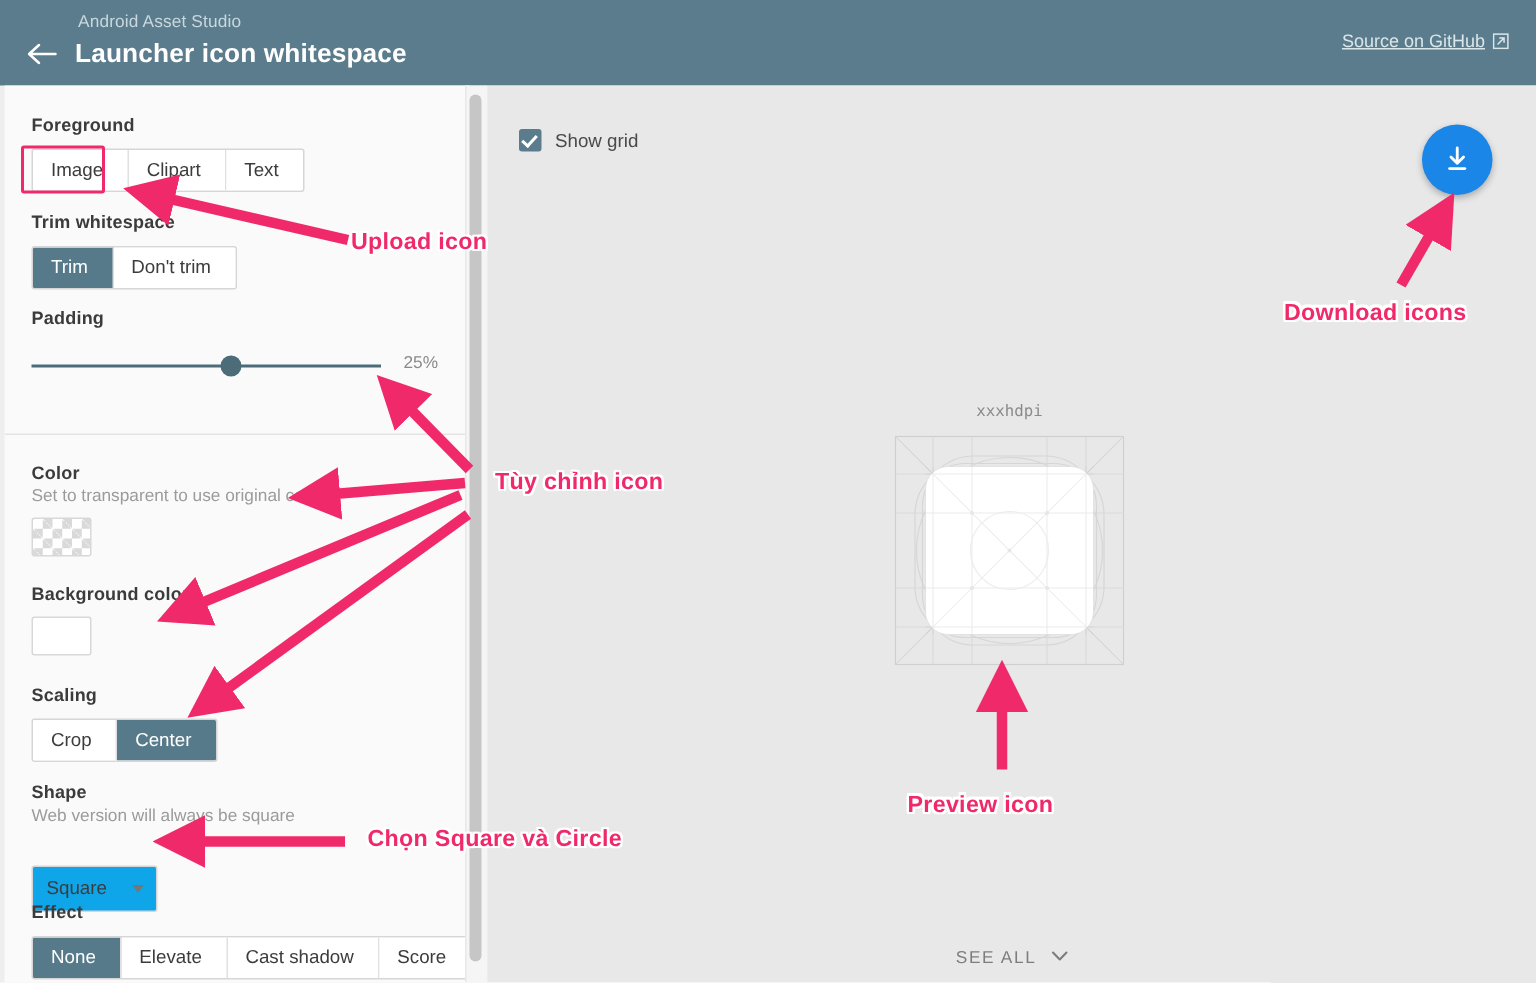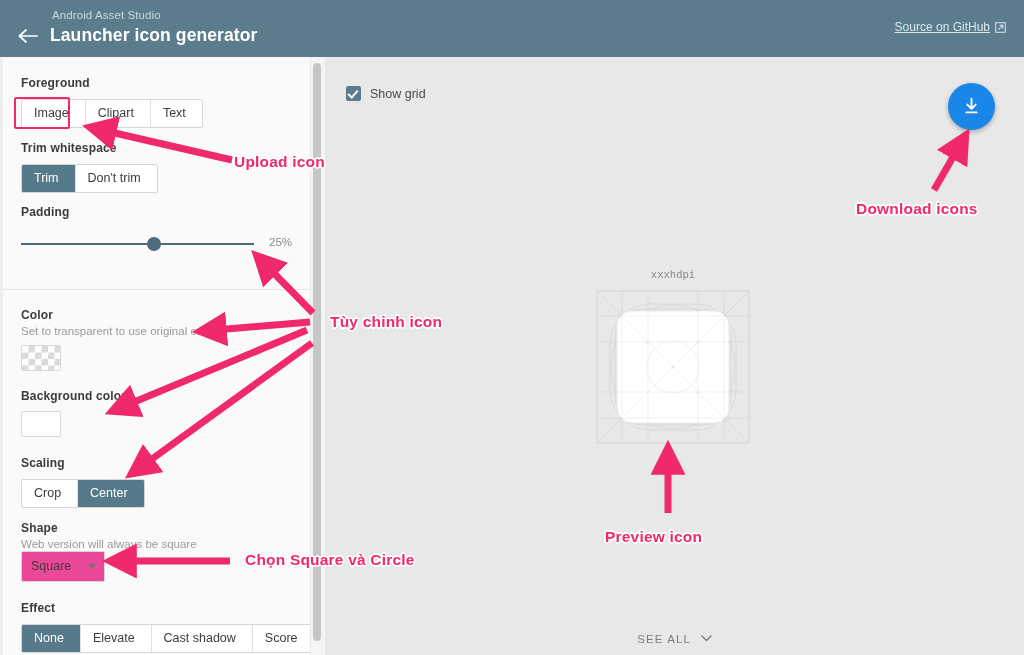--- a/index.html
+++ b/index.html
@@ -166,24 +166,24 @@
       linear-gradient(45deg, #d9d9d9 25%, transparent 25%, transparent 75%, #d9d9d9 75%);
     background-size: 13px 13px;
     background-position: 0 0, 6.5px 6.5px;
     background-color: #ffffff;
   }
 
   
   .select {
     position: relative;
     width: 84px;
-    margin-top: 1px;
+    margin-top: 27px;
     border: 1px solid #d6d6d6;
     border-radius: 2px;
-    background: #ec4899;
+    background: #0ea5e9;
     font-size: 12.5px;
     color: #3c3c3c;
     padding: 7px 9px 8px 9px;
     box-sizing: border-box;
     cursor: pointer;
   }
   .select .caret {
     position: absolute;
     right: 8px; top: 12px;
     width: 0; height: 0;
@@ -316,21 +316,21 @@
 
 <div id="app">
 
   <div class="header">
     <div class="back-arrow">
       <svg width="24" height="20" viewBox="0 0 24 20">
         <path d="M21 10 H4 M10 4 L3.4 10 L10 16" stroke="#ffffff" stroke-width="1.7" fill="none" stroke-linecap="round" stroke-linejoin="round"></path>
       </svg>
     </div>
     <div class="header-eyebrow">Android Asset Studio</div>
-    <div class="header-title">Launcher icon generator</div>
+    <div class="header-title">Launcher icon whitespace</div>
     <div class="gh-link">
       <span>Source on GitHub</span>
       <svg width="11" height="11" viewBox="0 0 12 12">
         <rect x="0.8" y="0.8" width="10.4" height="10.4" fill="none" stroke="#dbe6ea" stroke-width="1.1"></rect>
         <path d="M4 8 L8.2 3.8 M5.3 3.6 H8.4 V6.7" stroke="#dbe6ea" stroke-width="1.1" fill="none" stroke-linecap="round"></path>
       </svg>
     </div>
   </div>
 
   <div class="left-panel">

